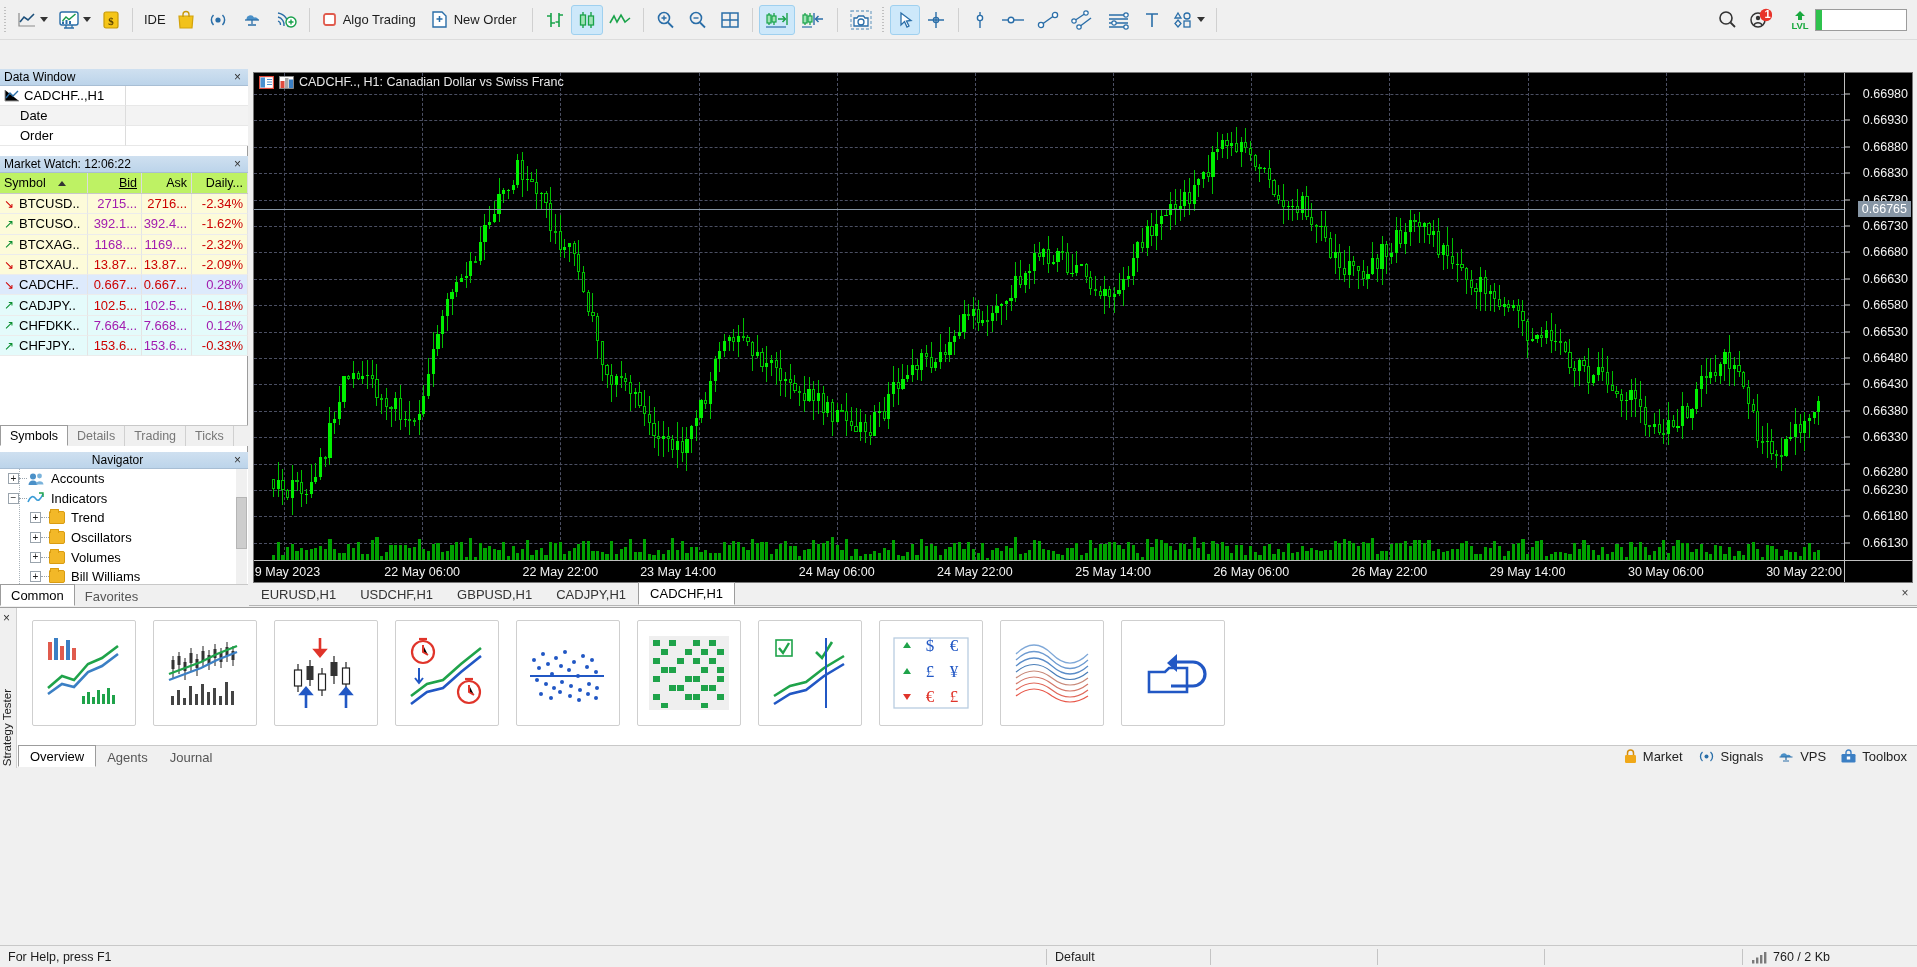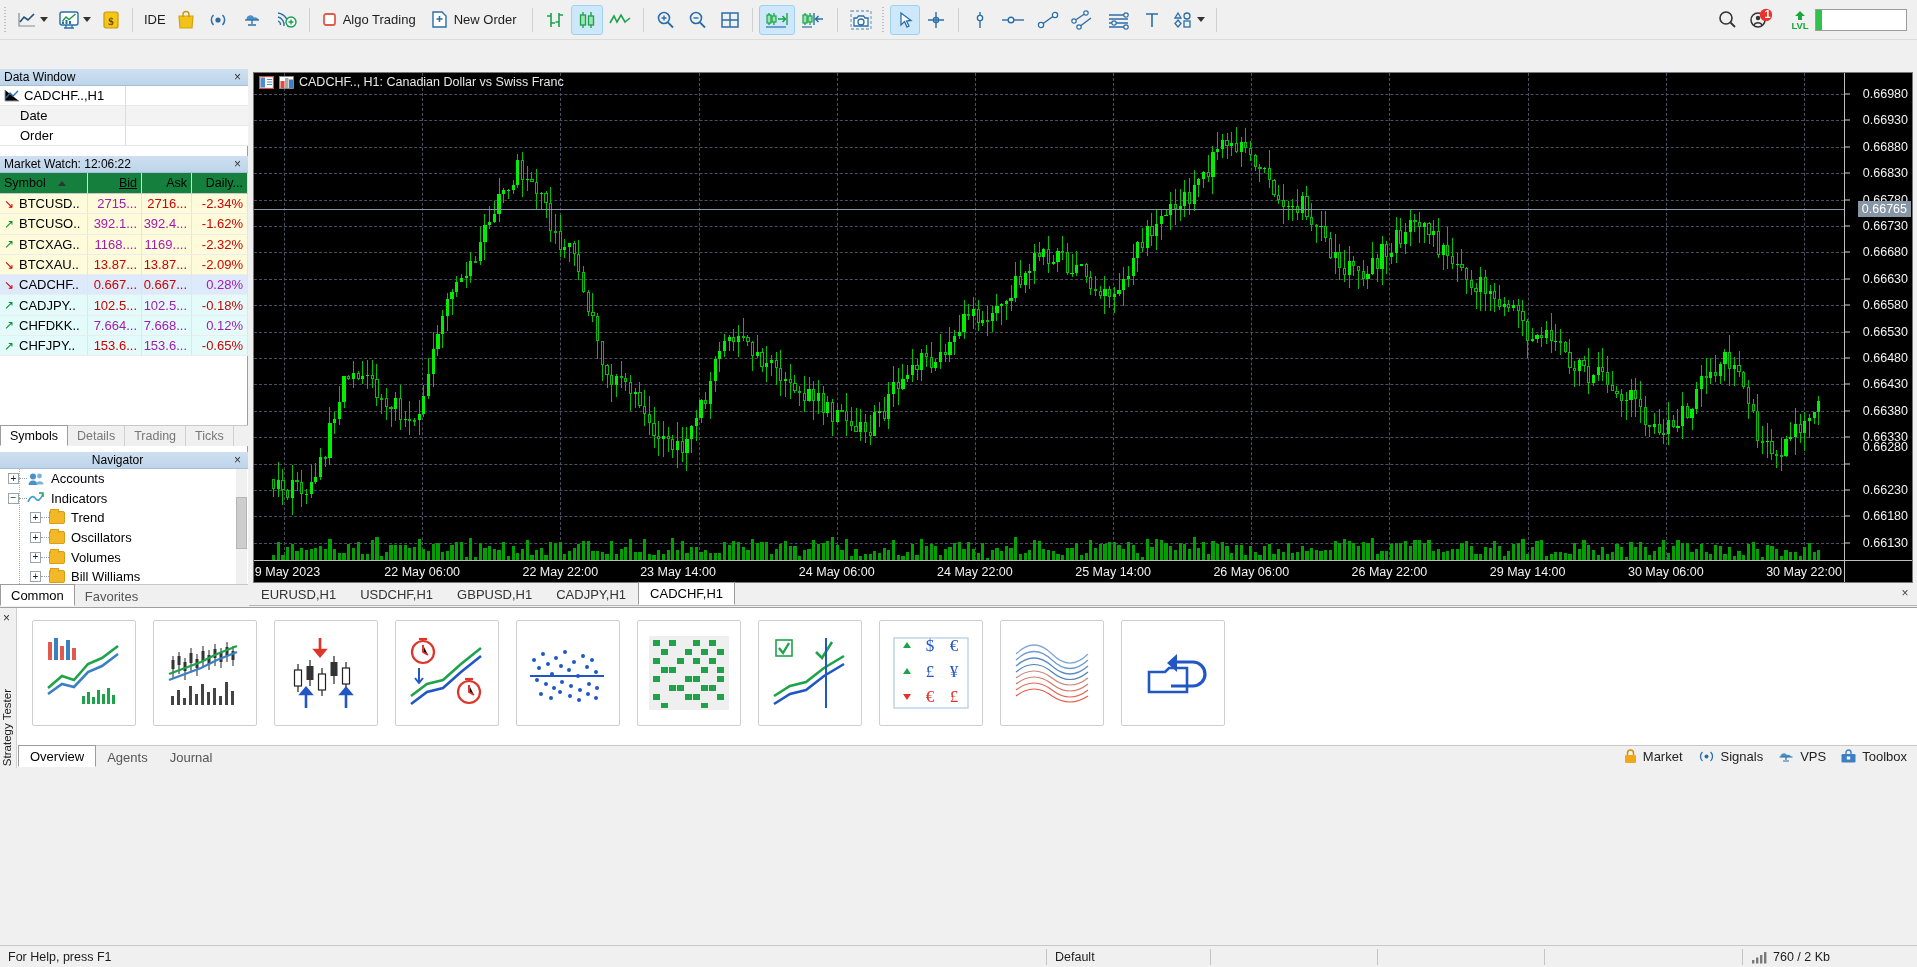--- a/index.html
+++ b/index.html
@@ -87,21 +87,21 @@
     display: flex; align-items: center; padding-left: 4px; gap: 4px;
   }
   .dw-row .c2 { flex: 1; border-bottom: 1px solid #e8e8e8; }
   .dw-row.alt .c1, .dw-row.alt .c2 { background: #f3f3f3; }
   .dw-row .c1 span.ind { padding-left: 16px; }
   .dw-ico { width: 16px; height: 14px; flex: 0 0 16px; }
 
   
   .mktwatch { position: absolute; left: 0; top: 87px; width: 248px; height: 290px; }
   .mw-head {
-    display: flex; height: 21px; background: #15803d;
+    display: flex; height: 21px; background: #bef264;
     border-bottom: 1px solid #c8c8c8; font-size: 12.5px;
   }
   .mw-head div {
     display: flex; align-items: center; border-right: 1px solid #dcdcdc;
     padding: 0 4px; white-space: nowrap;
   }
   .mw-h-sym { width: 88px; }
   .mw-h-bid { width: 54px; justify-content: flex-end; text-decoration: underline; }
   .mw-h-ask { width: 50px; justify-content: flex-end; }
   .mw-h-day { width: 56px; justify-content: flex-end; }
@@ -719,21 +719,21 @@
             <div class="mw-c-ask blue">7.668...</div>
             <div class="mw-c-day blue">0.12%</div>
           </div>
           <div class="mw-row bg-fx">
             <div class="mw-c-sym">
               <span class="arr up">↗</span>
               <span>CHFJPY..</span>
             </div>
             <div class="mw-c-bid red">153.6...</div>
             <div class="mw-c-ask blue">153.6...</div>
-            <div class="mw-c-day red">-0.65%</div>
+            <div class="mw-c-day red">-0.33%</div>
           </div>
         </div>
       <div class="tabstrip">
         <div class="tab active">Symbols</div>
         <div class="tab">Details</div>
         <div class="tab">Trading</div>
         <div class="tab">Ticks</div>
       </div>
     </div>
 
@@ -1875,21 +1875,21 @@
           <div class="price-lbl" style="top: 258.6px;">0.66530</div>
           <div class="price-tick" style="top: 285px;"></div>
           <div class="price-lbl" style="top: 285px;">0.66480</div>
           <div class="price-tick" style="top: 311.4px;"></div>
           <div class="price-lbl" style="top: 311.4px;">0.66430</div>
           <div class="price-tick" style="top: 337.8px;"></div>
           <div class="price-lbl" style="top: 337.8px;">0.66380</div>
           <div class="price-tick" style="top: 364.2px;"></div>
           <div class="price-lbl" style="top: 364.2px;">0.66330</div>
           <div class="price-tick" style="top: 390.6px;"></div>
-          <div class="price-lbl" style="top: 374px;">0.66280</div>
+          <div class="price-lbl" style="top: 399px;">0.66280</div>
           <div class="price-tick" style="top: 417px;"></div>
           <div class="price-lbl" style="top: 417px;">0.66230</div>
           <div class="price-tick" style="top: 443.4px;"></div>
           <div class="price-lbl" style="top: 443.4px;">0.66180</div>
           <div class="price-tick" style="top: 469.8px;"></div>
           <div class="price-lbl" style="top: 469.8px;">0.66130</div>
           <div class="cur-price" style="top: 135.84px;">0.66765</div>
         </div>
       <div class="time-axis" id="time-axis">
           <div class="time-lbl" style="left: 30px;">19 May 2023</div>

